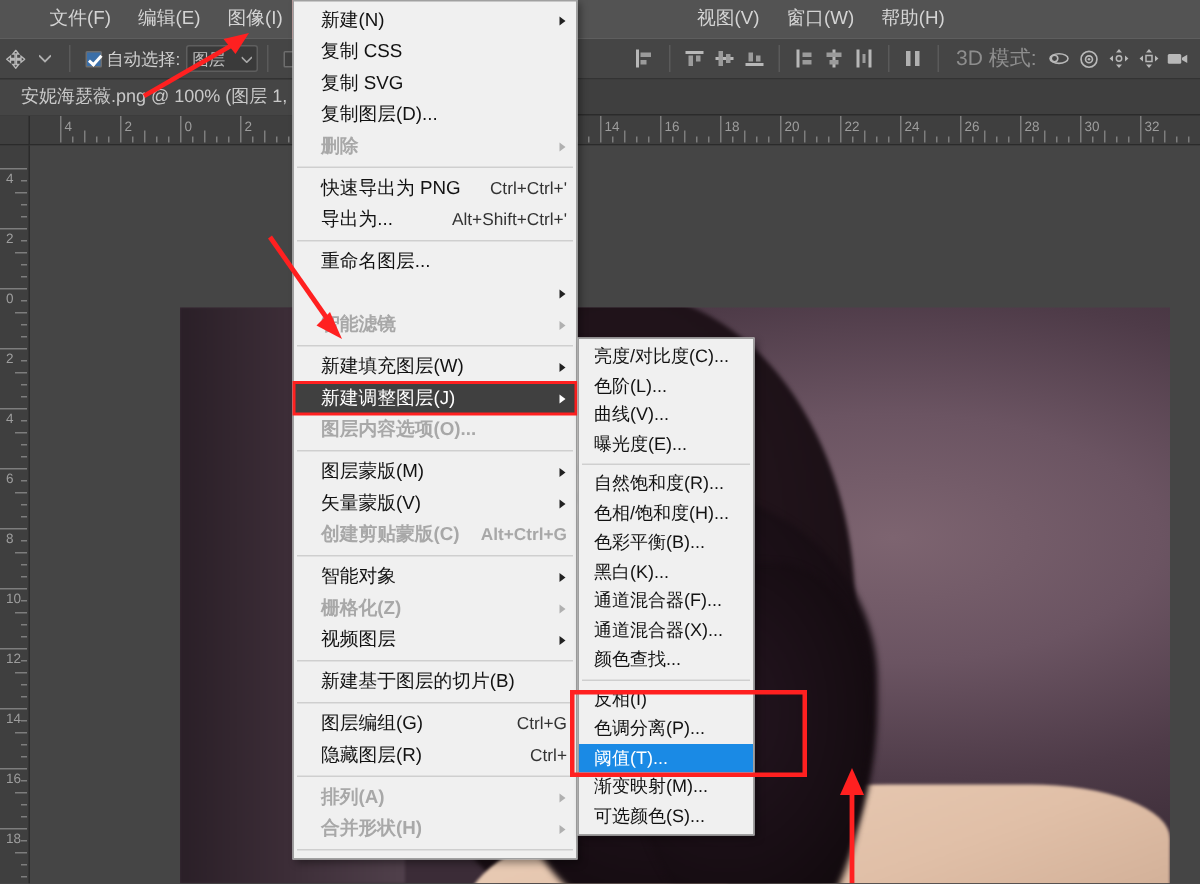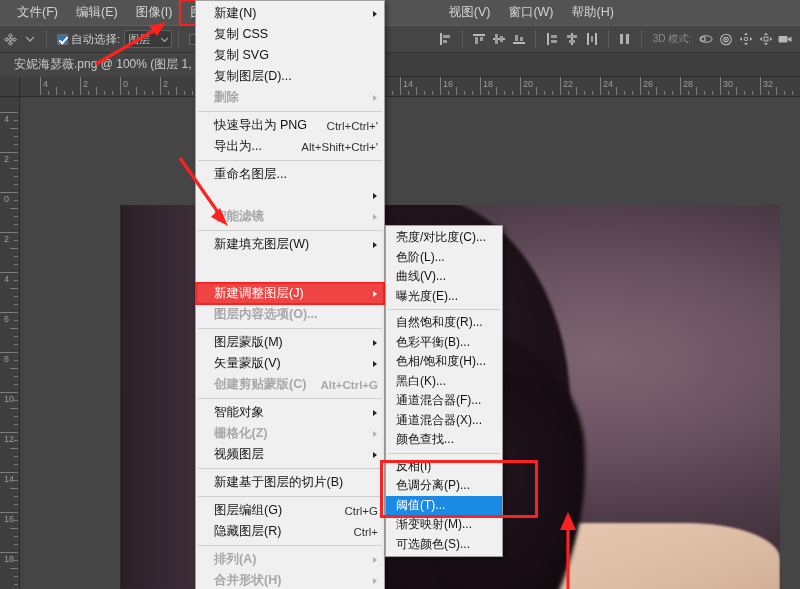--- a/index.html
+++ b/index.html
@@ -10,21 +10,21 @@
     font-family: "Liberation Sans", "DejaVu Sans", sans-serif;
     position: relative;
     -webkit-font-smoothing: antialiased;
   }
 
   
   #menubar {
     position:absolute; left:0; top:0; width:800px; height:25px;
     background:#535353;
     display:flex; align-items:center;
-    padding-left:8px;
+    padding-left:24px;
     z-index: 5;
   }
   .menu-item {
     color:#d4d4d4; font-size:12.5px;
     padding:3px 9px; white-space:nowrap;
     position:relative;
   }
   .menu-item.boxed { outline:2px solid #ff2020; color:#e6e6e6; }
 
   
@@ -57,21 +57,21 @@
     height:18px; min-width:48px; color:#c0c0c0; font-size:11px;
     display:flex; align-items:center; justify-content:space-between;
     padding:0 3px;
   }
   .ob-icon {
     width:20px; height:20px;
     display:flex; align-items:center; justify-content:center;
     color:#b8b8b8;
   }
   .ob-icon svg { display:block; }
-  .ob-3d { color:#8e8e8e; font-size:10px; padding:0 5px; }
+  .ob-3d { color:#8e8e8e; font-size:14px; padding:0 5px; }
 
   
   #doctab {
     position:absolute; left:0; top:53px; width:800px; height:24px;
     background:#3f3f3f;
     border-bottom:1px solid #2b2b2b;
     display:flex; align-items:center;
     z-index:3;
   }
   #doctab .tab {
@@ -200,21 +200,21 @@
   .mrow .sc { color:#333; font-size:11.5px; padding-left:8px; }
   .mrow.dis .sc { color:#a8a8a8; }
   .mrow .arr {
     position:absolute; right:7px; top:50%; transform:translateY(-50%);
     width:0;height:0;border-left:4px solid #222;
     border-top:3.5px solid transparent;border-bottom:3.5px solid transparent;
   }
   .mrow.dis .arr { border-left-color:#b0b0b0; }
   .msep { height:1px; background:#cfcfcf; margin:3px 2px; }
   .mrow.sel {
-    background:#ef4444; color:#fff;margin-top:28px;
+    background:#404040; color:#fff;
   }
   .mrow.sel .arr { border-left-color:#fff; }
   .mrow.sel.boxed { outline:2px solid #ff2020; outline-offset:-1px; }
 
   
   #adjmenu {
     position:absolute; left:385px; top:225px; width:118px;
     background:#f0f0f0;
     border:1px solid #a0a0a0;
     box-shadow: 2px 2px 5px rgba(0,0,0,0.4);
@@ -702,24 +702,24 @@
       <span>曲线(V)...</span>
     </div>
     <div class="arow">
       <span>曝光度(E)...</span>
     </div>
     <div class="msep"></div>
     <div class="arow">
       <span>自然饱和度(R)...</span>
     </div>
     <div class="arow">
+      <span>色相/饱和度(H)...</span>
+    </div>
+    <div class="arow">
       <span>色彩平衡(B)...</span>
-    </div>
-    <div class="arow">
-      <span>色相/饱和度(H)...</span>
     </div>
     <div class="arow">
       <span>黑白(K)...</span>
     </div>
     <div class="arow">
       <span>通道混合器(F)...</span>
     </div>
     <div class="arow">
       <span>通道混合器(X)...</span>
     </div>

